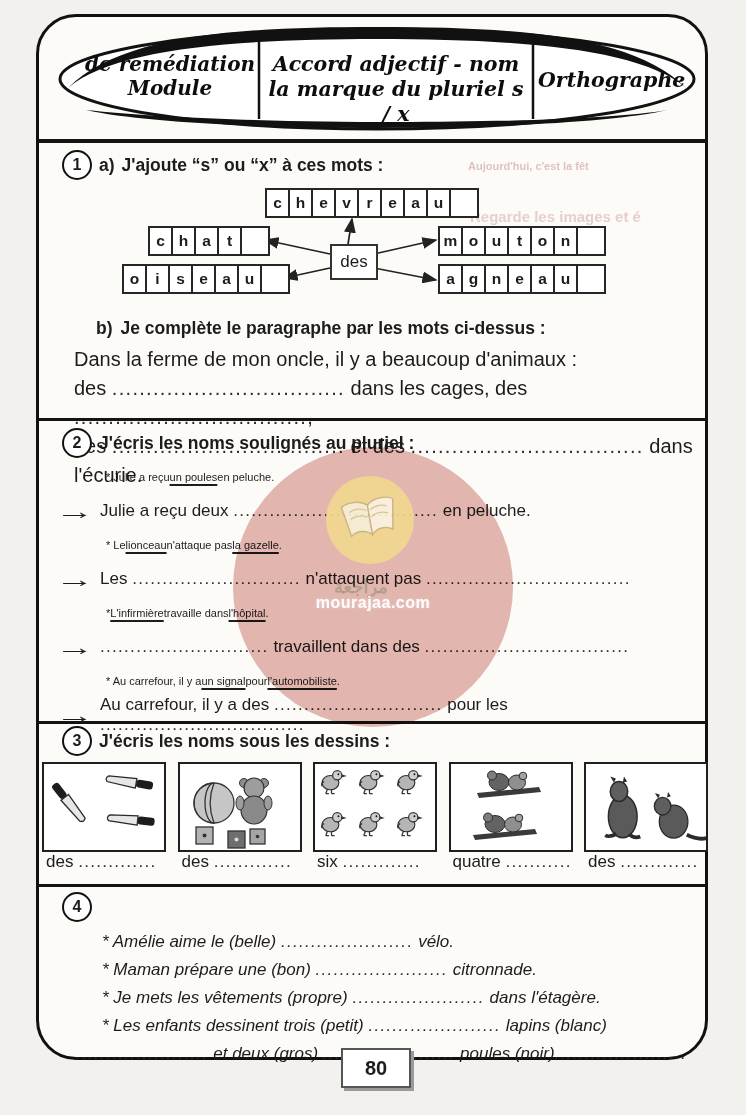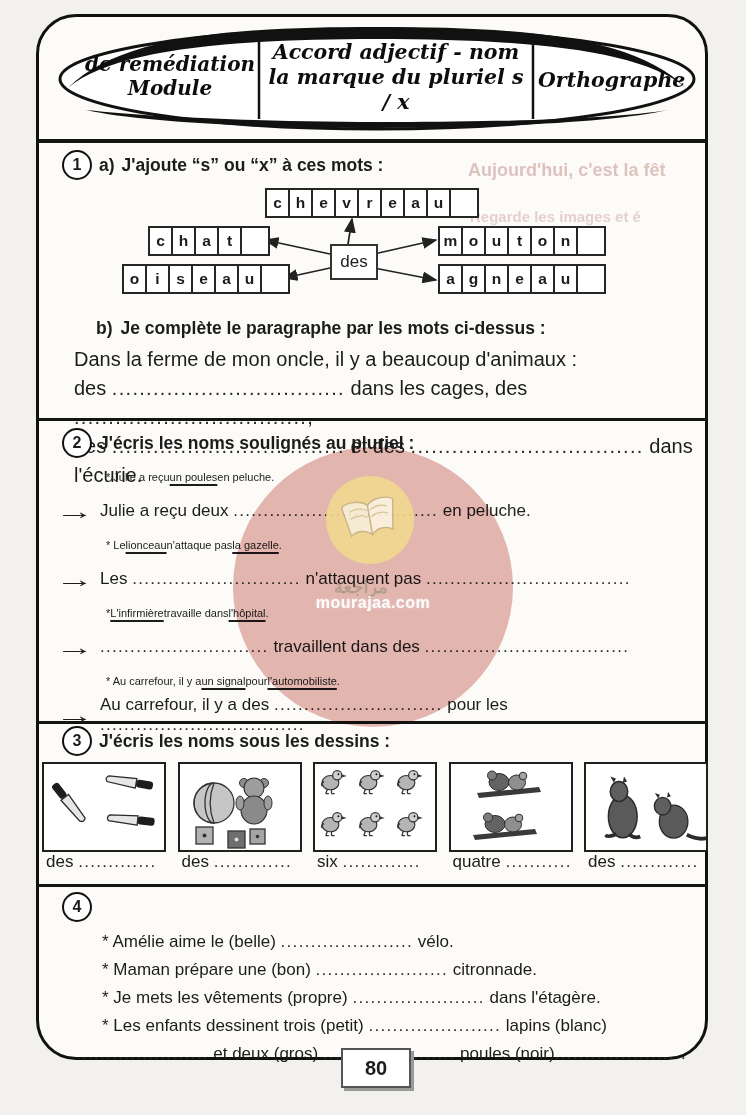--- a/index.html
+++ b/index.html
@@ -7,21 +7,21 @@
   .screen{position:relative;width:746px;height:1115px;background:#f3f1ed;overflow:hidden;margin:0 auto;}
   .sheet{position:absolute;left:36px;top:14px;width:672px;height:1046px;background:#fcfbf8;
          border:3.5px solid #101010;border-radius:40px;box-sizing:border-box;z-index:1;}
   .divider{position:absolute;left:39px;width:668px;height:3px;background:#141414;z-index:3;}
   
   .banner{position:absolute;left:52px;top:24px;width:650px;height:110px;z-index:4;}
   .banner svg{position:absolute;inset:0;}
   .bcell{position:absolute;text-align:center;font-family:"DejaVu Serif",serif;font-style:italic;
          font-weight:bold;color:#0d0d0d;line-height:1.22;}
   .bcell-left{left:30px;top:28px;width:176px;font-size:20px;}
-  .bcell-center{left:210px;top:16px;width:268px;font-size:20.5px;}
+  .bcell-center{left:210px;top:28px;width:268px;font-size:20.5px;}
   .bcell-right{left:486px;top:44px;width:138px;font-size:20.5px;}
   
   .ex{position:absolute;z-index:2;}
   .extitle{display:flex;align-items:center;gap:7px;font-weight:bold;font-size:17.5px;}
   .nc{width:26px;height:26px;border:2.2px solid #111;border-radius:50%;display:inline-flex;
       align-items:center;justify-content:center;font-weight:bold;font-size:16px;flex:none;background:#fff;}
   .dots{letter-spacing:1.3px;font-weight:normal;color:#2a2a2a;}
   .u{text-decoration:underline;text-decoration-thickness:1.6px;text-underline-offset:3px;}
   
   .diagram{position:relative;height:118px;margin-top:8px;}
@@ -40,41 +40,41 @@
   .row-ans{display:flex;align-items:center;font-size:17px;height:34px;}
   .arr{width:48px;flex:none;font-size:23px;transform:scaleX(1.7);transform-origin:left center;
        display:inline-block;padding-left:4px;}
   
   .cards{display:flex;justify-content:space-between;margin-top:6px;}
   .card{width:124px;height:90px;border:2.5px solid #1f1f1f;background:#fff;box-sizing:border-box;}
   .card svg{width:100%;height:100%;}
   .labs{display:flex;justify-content:space-between;margin-top:0;font-size:17px;}
   .lab{width:124px;box-sizing:border-box;padding-left:4px;white-space:nowrap;overflow:hidden;}
   
-  .e4line{font-size:17px;line-height:28px;padding-left:54px;white-space:nowrap;}
+  .e4line{font-size:17px;line-height:28px;padding-left:54px;white-space:nowrap;font-style:italic;}
   .e4line.last{padding-left:28px;}
   
   .pagenum{position:absolute;left:341px;top:1048px;width:66px;height:36px;background:#fff;
            border:2px solid #555;box-shadow:3px 3px 0 #9a9a9a;display:flex;align-items:center;
            justify-content:center;font-weight:bold;font-size:20px;z-index:10;}
   
   .wm-pink{position:absolute;left:233px;top:447px;width:280px;height:280px;border-radius:50%;
            background:#dfa9a4;mix-blend-mode:multiply;opacity:.82;z-index:6;pointer-events:none;}
   .wm-yellow{position:absolute;left:326px;top:476px;width:88px;height:88px;border-radius:50%;
              background:#f2d88e;opacity:.9;z-index:7;pointer-events:none;display:flex;
              align-items:center;justify-content:center;}
   .wm-ar{position:absolute;left:271px;top:576px;width:180px;text-align:center;font-size:18px;
          font-weight:bold;color:rgba(125,135,95,.45);z-index:8;pointer-events:none;}
   .wm-site{position:absolute;left:248px;top:594px;width:250px;text-align:center;font-size:16px;
            font-weight:bold;color:rgba(255,255,255,.95);z-index:8;letter-spacing:.5px;
            pointer-events:none;text-shadow:0 0 3px rgba(255,255,255,.45);}
   
   .ghost{position:absolute;color:#c08a86;font-weight:bold;z-index:1;filter:blur(.6px);
          pointer-events:none;white-space:nowrap;}
-  .g1{left:468px;top:160px;font-size:18px;opacity:.5;}
+  .g1{left:468px;top:160px;font-size:11px;opacity:.5;}
   .g2{left:470px;top:208px;font-size:15px;opacity:.38;}
 </style>
 </head>
 <body>
 
 <div class="screen">
 
   <svg width="0" height="0" style="position:absolute" aria-hidden="true">
     <defs>
       <marker id="ah" markerWidth="9" markerHeight="7" refX="8" refY="3.5" orient="auto">

